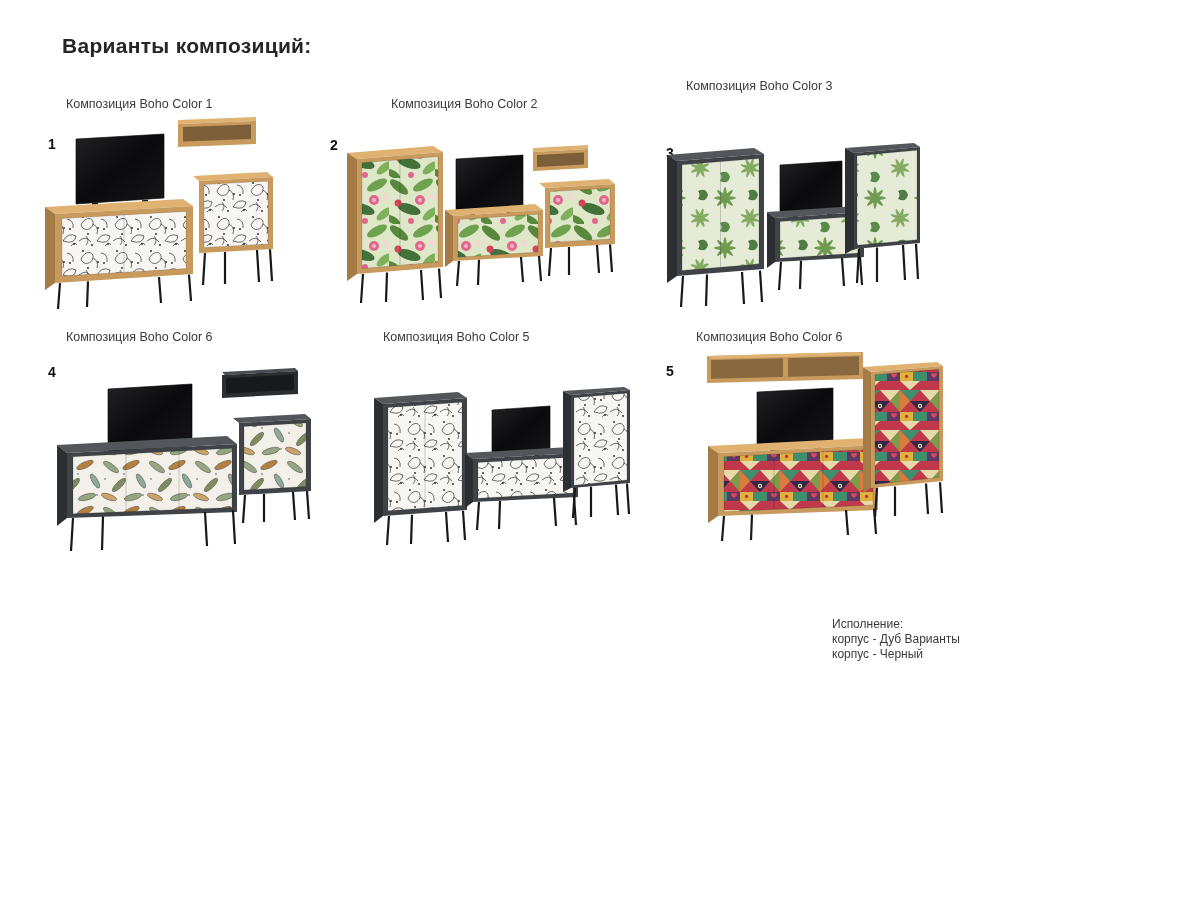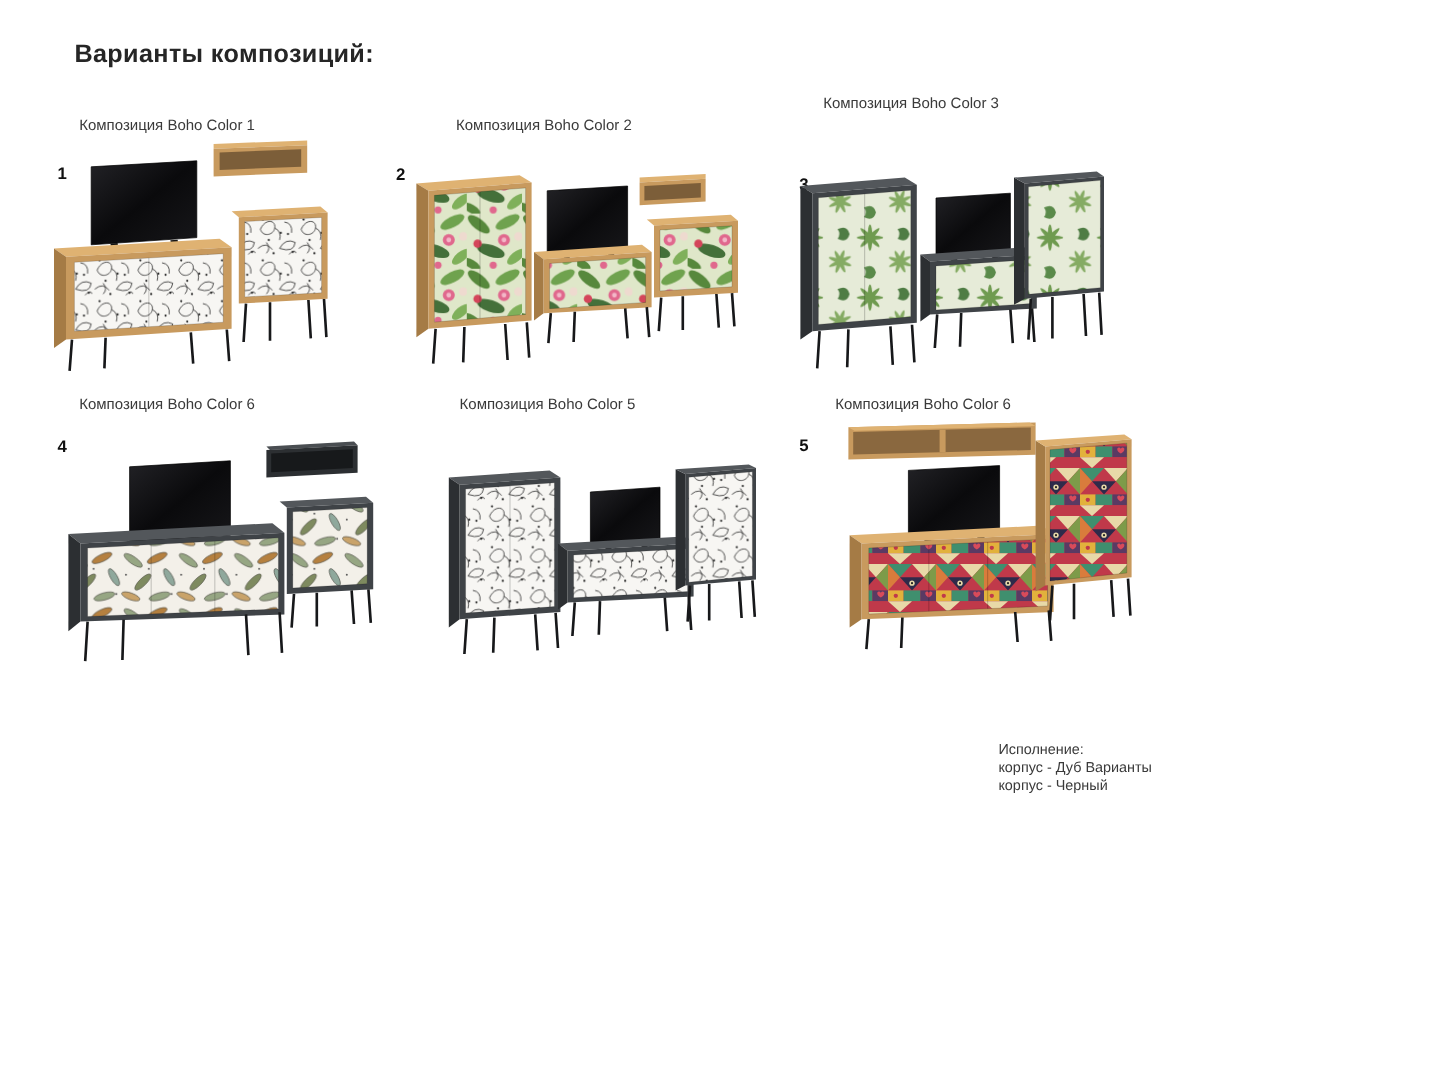--- a/index.html
+++ b/index.html
@@ -109,21 +109,21 @@
         <circle cx="20" cy="16" r="0.9" fill="#222"></circle>
         <circle cx="6.5" cy="26.5" r="1.8" fill="#c0394a"></circle>
         <path d="M31,24 q1.5,-2 3,0 q1.5,-2 3,0 q0,2.5 -3,4 q-3,-1.5 -3,-4 Z" fill="#d94a5a"></path>
       </pattern>
     </defs>
   </svg>
 
   <div class="title">Варианты композиций:</div>
 
   <div class="lbl" style="left:66px;top:97px">Композиция Boho Color 1</div>
-  <div class="lbl" style="left:380px;top:97px">Композиция Boho Color 2</div>
+  <div class="lbl" style="left:391px;top:97px">Композиция Boho Color 2</div>
   <div class="lbl" style="left:686px;top:79px">Композиция Boho Color 3</div>
   <div class="lbl" style="left:66px;top:330px">Композиция Boho Color 6</div>
   <div class="lbl" style="left:383px;top:330px">Композиция Boho Color 5</div>
   <div class="lbl" style="left:696px;top:330px">Композиция Boho Color 6</div>
 
   <div class="num" style="left:48px;top:136px">1</div>
   <div class="num" style="left:330px;top:137px">2</div>
   <div class="num" style="left:666px;top:145px">3</div>
   <div class="num" style="left:48px;top:364px">4</div>
   <div class="num" style="left:360px;top:364px"></div>

